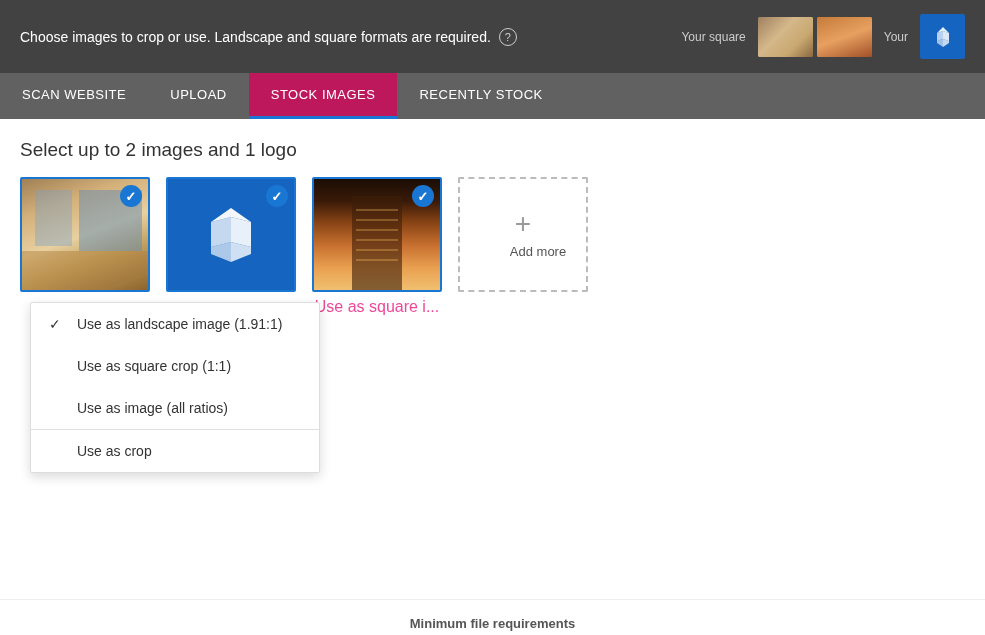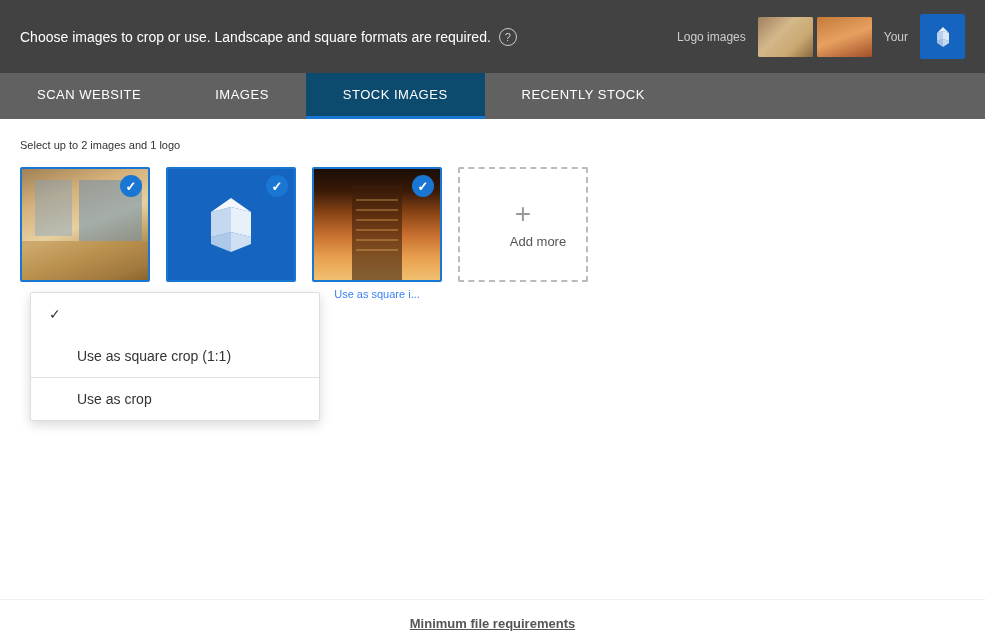--- a/index.html
+++ b/index.html
@@ -63,49 +63,49 @@
       align-items: center;
       justify-content: center;
     }
 
     .tabs {
       background: #616161;
       display: flex;
       border-bottom: 3px solid #616161;
     }
     .tab {
-      padding: 14px 37px;
+      padding: 14px 22px;
       color: #fff;
       font-size: 13px;
       font-weight: 500;
       cursor: pointer;
       position: relative;
       letter-spacing: 0.5px;
     }
     .tab.active {
-      background: #0c4a6e;
+      background: #be185d;
     }
     .tab.active::after {
       content: '';
       position: absolute;
       bottom: -3px;
       left: 0;
       right: 0;
       height: 3px;
       background: #1976d2;
     }
 
     .main-content {
       background: #fff;
       padding: 20px;
       min-height: 480px;
     }
 
     .select-hint {
-      font-size: 11px;
+      font-size: 19px;
       color: #333;
       margin-bottom: 16px;
     }
 
     .images-row {
       display: flex;
       gap: 16px;
       align-items: flex-start;
     }
 
@@ -170,22 +170,22 @@
       color: #999;
       line-height: 1;
     }
     .add-more-label {
       font-size: 13px;
       color: #555;
       margin-left: 30px;
     }
 
     .image-label {
-      font-size: 11px;
-      color: #3b82f6;
+      font-size: 16px;
+      color: #ec4899;
       margin-top: 6px;
       text-align: center;
     }
 
     
     .dropdown-menu {
       position: absolute;
       top: 125px;
       left: 10px;
       background: #fff;
@@ -220,33 +220,32 @@
       padding: 16px 20px;
       background: #fff;
       border-top: 1px solid #eee;
       text-align: center;
     }
     .req-title {
       font-size: 13px;
       color: #555;
       font-weight: bold;
       margin-bottom: 6px;
-      text-decoration: underline;
     }
   </style>
 </head>
 <body>
 
 <div class="top-bar">
   <div class="top-bar-left">
     <span>Choose images to crop or use. Landscape and square formats are required.</span>
     <span class="help-icon">?</span>
   </div>
   <div class="top-bar-right">
-    <span class="top-bar-right-label">Logo images</span>
+    <span class="top-bar-right-label">Your square</span>
     <div class="thumb-strip">
       <div class="thumb-img landscape">
         <div style="position:absolute;inset:0;background:linear-gradient(135deg,#a08060 0%,#d4b88a 40%,#c9a870 70%,#8a6840 100%);"></div>
       </div>
       <div class="thumb-img building">
         <div style="position:absolute;inset:0;background:linear-gradient(160deg,#c47b3a 0%,#e8a060 50%,#a05028 100%);"></div>
       </div>
     </div>
     <span class="top-bar-right-label">Your</span>
     <div class="logo-thumb">
@@ -256,21 +255,21 @@
         <path d="M14 8 L20 10 L20 18 L14 16 Z" fill="white" opacity="0.85"></path>
         <path d="M8 18 L14 16 L14 24 L8 20 Z" fill="white" opacity="0.6"></path>
         <path d="M14 16 L20 18 L20 20 L14 24 Z" fill="white" opacity="0.75"></path>
       </svg>
     </div>
   </div>
 </div>
 
 <div class="tabs">
   <div class="tab">SCAN WEBSITE</div>
-  <div class="tab">IMAGES</div>
+  <div class="tab">UPLOAD</div>
   <div class="tab active">STOCK IMAGES</div>
   <div class="tab">RECENTLY STOCK</div>
 </div>
 
 <div class="main-content">
   <div class="select-hint">Select up to 2 images and 1 logo</div>
 
   <div class="images-row" style="position:relative;">
 
     <div class="image-card">
@@ -309,24 +308,29 @@
     </div>
 
     <div class="add-more-card">
       <span class="add-more-plus">+</span>
       <span class="add-more-label">Add more</span>
     </div>
 
     <div class="dropdown-menu">
       <div class="dropdown-item">
         <span class="checkmark">✓</span>
+        <span>Use as landscape image (1.91:1)</span>
       </div>
       <div class="dropdown-item">
         <span class="checkmark">&nbsp;</span>
         <span>Use as square crop (1:1)</span>
+      </div>
+      <div class="dropdown-item">
+        <span class="checkmark">&nbsp;</span>
+        <span>Use as image (all ratios)</span>
       </div>
       <hr class="dropdown-divider">
       <div class="dropdown-item">
         <span class="checkmark">&nbsp;</span>
         <span>Use as crop</span>
       </div>
     </div>
 
   </div>
 </div>

